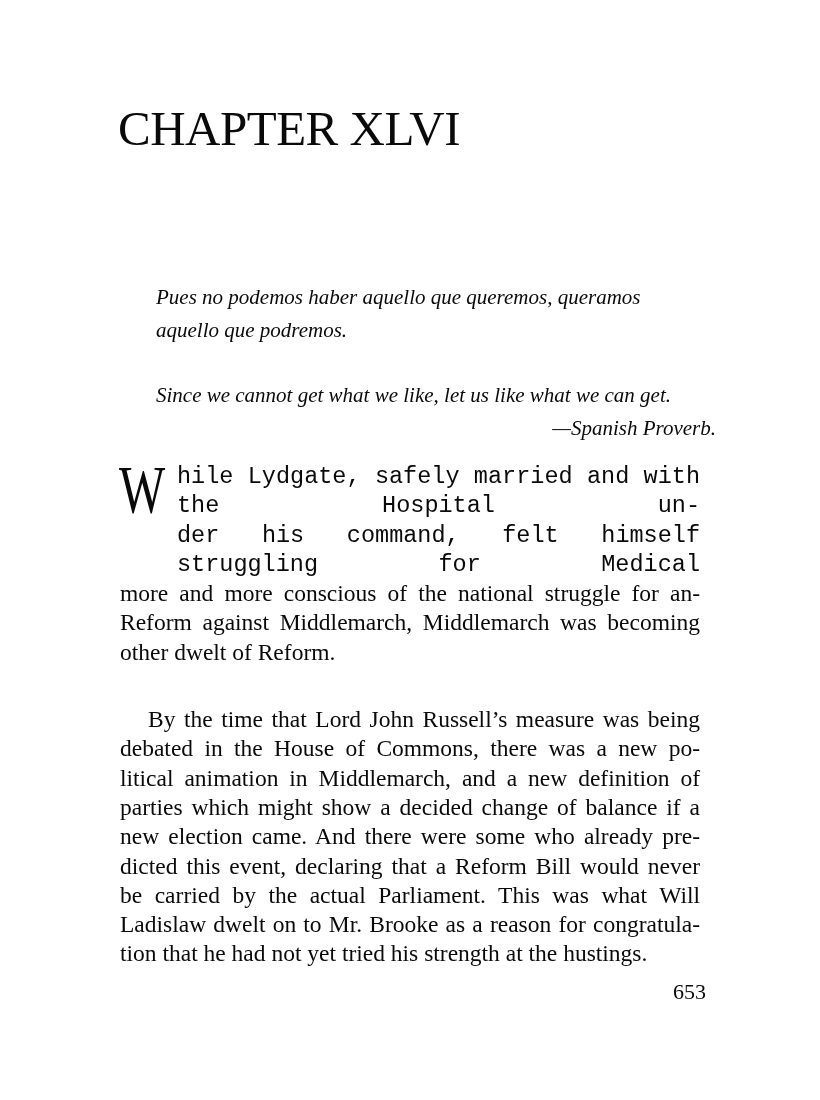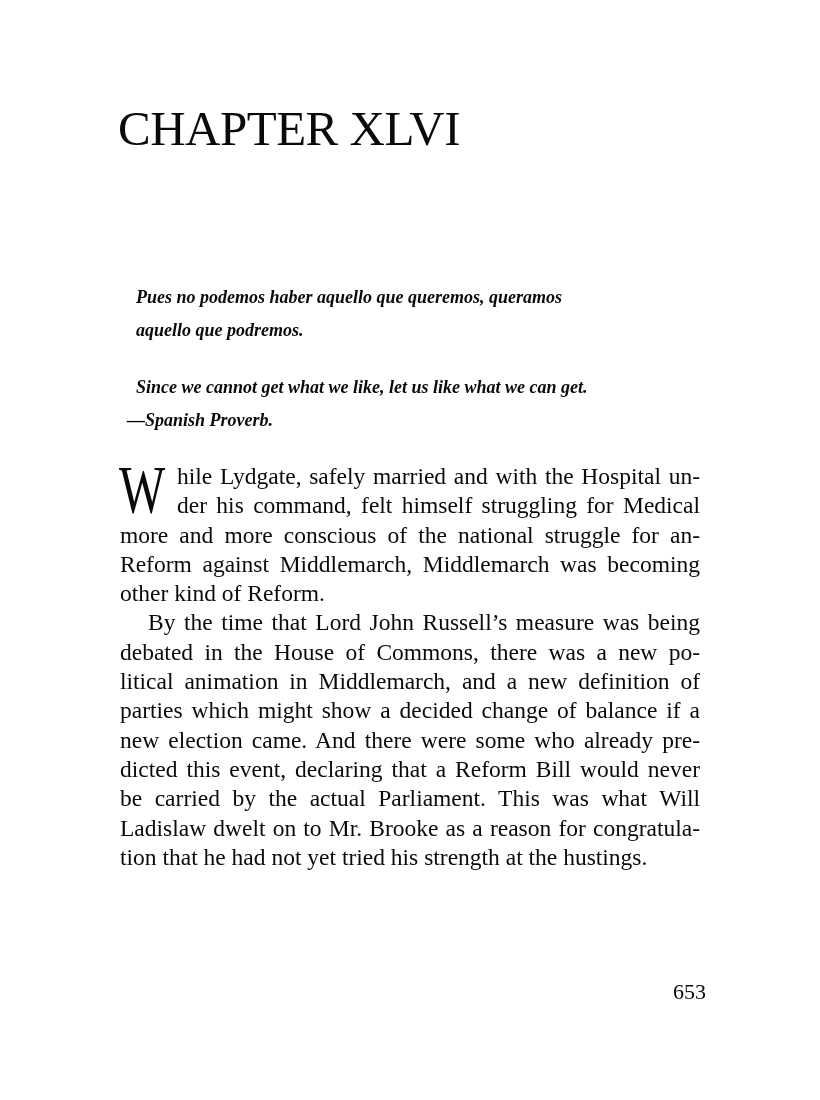--- a/index.html
+++ b/index.html
@@ -22,36 +22,36 @@
     top: 104px;
     margin: 0;
     font-size: 49px;
     font-weight: 400;
     line-height: 1;
     letter-spacing: -0.5px;
     white-space: nowrap;
   }
   .epigraph {
     position: absolute;
-    left: 136px;
+    left: 156px;
     top: 281px;
     width: 560px;
     font-style: italic;
-    font-size: 18px;
+    font-size: 21px;
     line-height: 33px;
-    font-weight: bold;
   }
   .epi-group + .epi-group {
-    margin-top: 24px;
+    margin-top: 32px;
   }
   .epi-line {
     white-space: nowrap;
   }
   .epi-attr {
     margin-left: -9px;
+    text-align: right;
   }
   .body-text {
     position: absolute;
     left: 120px;
     top: 462px;
     width: 580px;
     font-size: 23.5px;
     line-height: 29.3px;
   }
   .paragraph {
@@ -62,23 +62,25 @@
     text-align: justify;
     text-align-last: justify;
     -moz-text-align-last: justify;
   }
   .para-end {
     text-align-last: left;
     -moz-text-align-last: left;
   }
   .indent-cap {
     padding-left: 57px;
+    font-family: Liberation Mono, monospace;
   }
   .first-indent {
     text-indent: 28px;
+    margin-top: 38px;
   }
   .drop-cap {
     position: absolute;
     left: -1px;
     top: -7px;
     font-size: 68px;
     line-height: 1;
     transform: scaleX(0.72);
     transform-origin: 0 0;
   }
@@ -110,21 +112,21 @@
   </div>
 
   <div class="body-text">
 
     <div class="paragraph">
       <span class="drop-cap">W</span>
       <div class="line indent-cap">hile Lydgate, safely married and with the Hospital un-</div>
       <div class="line indent-cap">der his command, felt himself struggling for Medical</div>
       <div class="line">more and more conscious of the national struggle for an-</div>
       <div class="line">Reform against Middlemarch, Middlemarch was becoming</div>
-      <div class="line para-end">other kind of Reform.</div>
+      <div class="line para-end">other dwelt of Reform.</div>
     </div>
 
     <div class="paragraph">
       <div class="line first-indent">By the time that Lord John Russell’s measure was being</div>
       <div class="line">debated in the House of Commons, there was a new po-</div>
       <div class="line">litical animation in Middlemarch, and a new definition of</div>
       <div class="line">parties which might show a decided change of balance if a</div>
       <div class="line">new election came. And there were some who already pre-</div>
       <div class="line">dicted this event, declaring that a Reform Bill would never</div>
       <div class="line">be carried by the actual Parliament. This was what Will</div>

